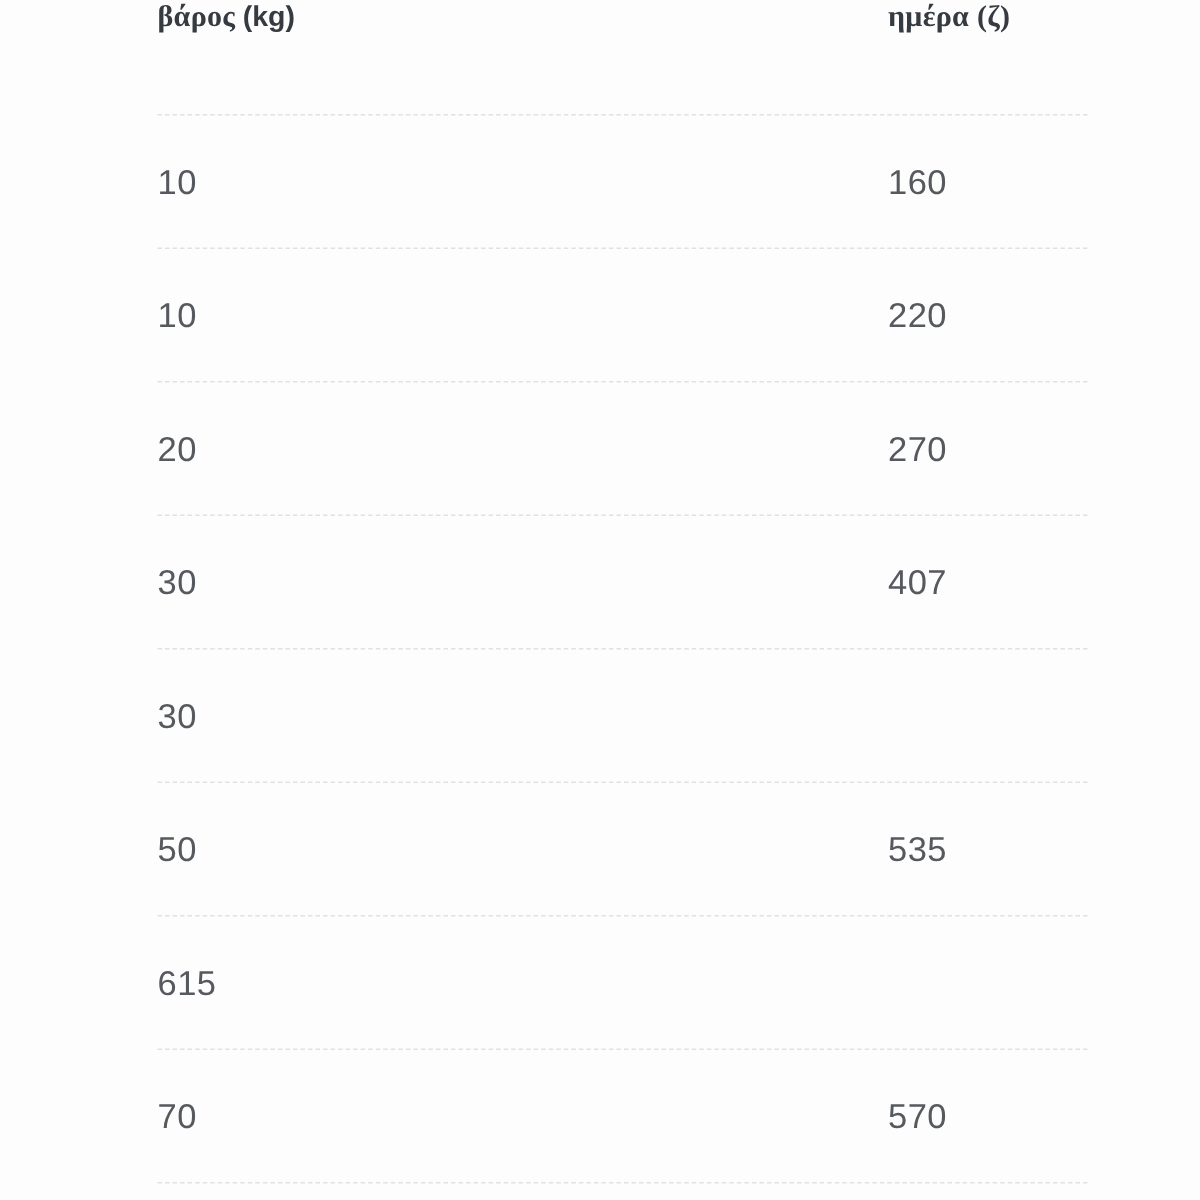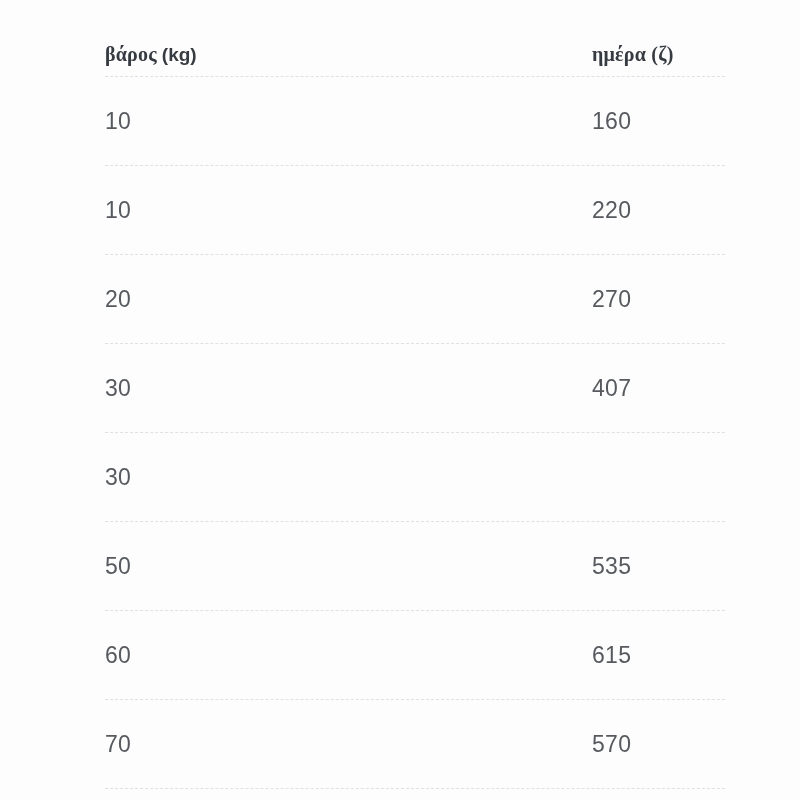--- a/index.html
+++ b/index.html
@@ -17,21 +17,21 @@
   .feeding-table {
     position: absolute;
     left: 105px;
     top: 0;
     width: 620px;
   }
   .header-row {
     height: 77px;
     box-sizing: border-box;
     display: flex;
-    align-items: flex-end;
+    align-items: flex-start;
     padding-bottom: 10px;
     border-bottom: 1px dashed #e1e1e1;
   }
   .data-row {
     height: 89px;
     box-sizing: border-box;
     display: flex;
     align-items: center;
     border-bottom: 1px dashed #e1e1e1;
     justify-content: space-between;
@@ -95,21 +95,20 @@
   <div class="data-row">
     <div class="col-weight cell-text">30</div>
   </div>
 
   <div class="data-row">
     <div class="col-weight cell-text">50</div>
     <div class="col-day cell-text">535</div>
   </div>
 
   <div class="data-row">
-    <div class="col-weight cell-text">60</div>
     <div class="col-day cell-text">615</div>
   </div>
 
   <div class="data-row">
     <div class="col-weight cell-text">70</div>
     <div class="col-day cell-text">570</div>
   </div>
 
 </div>
 

